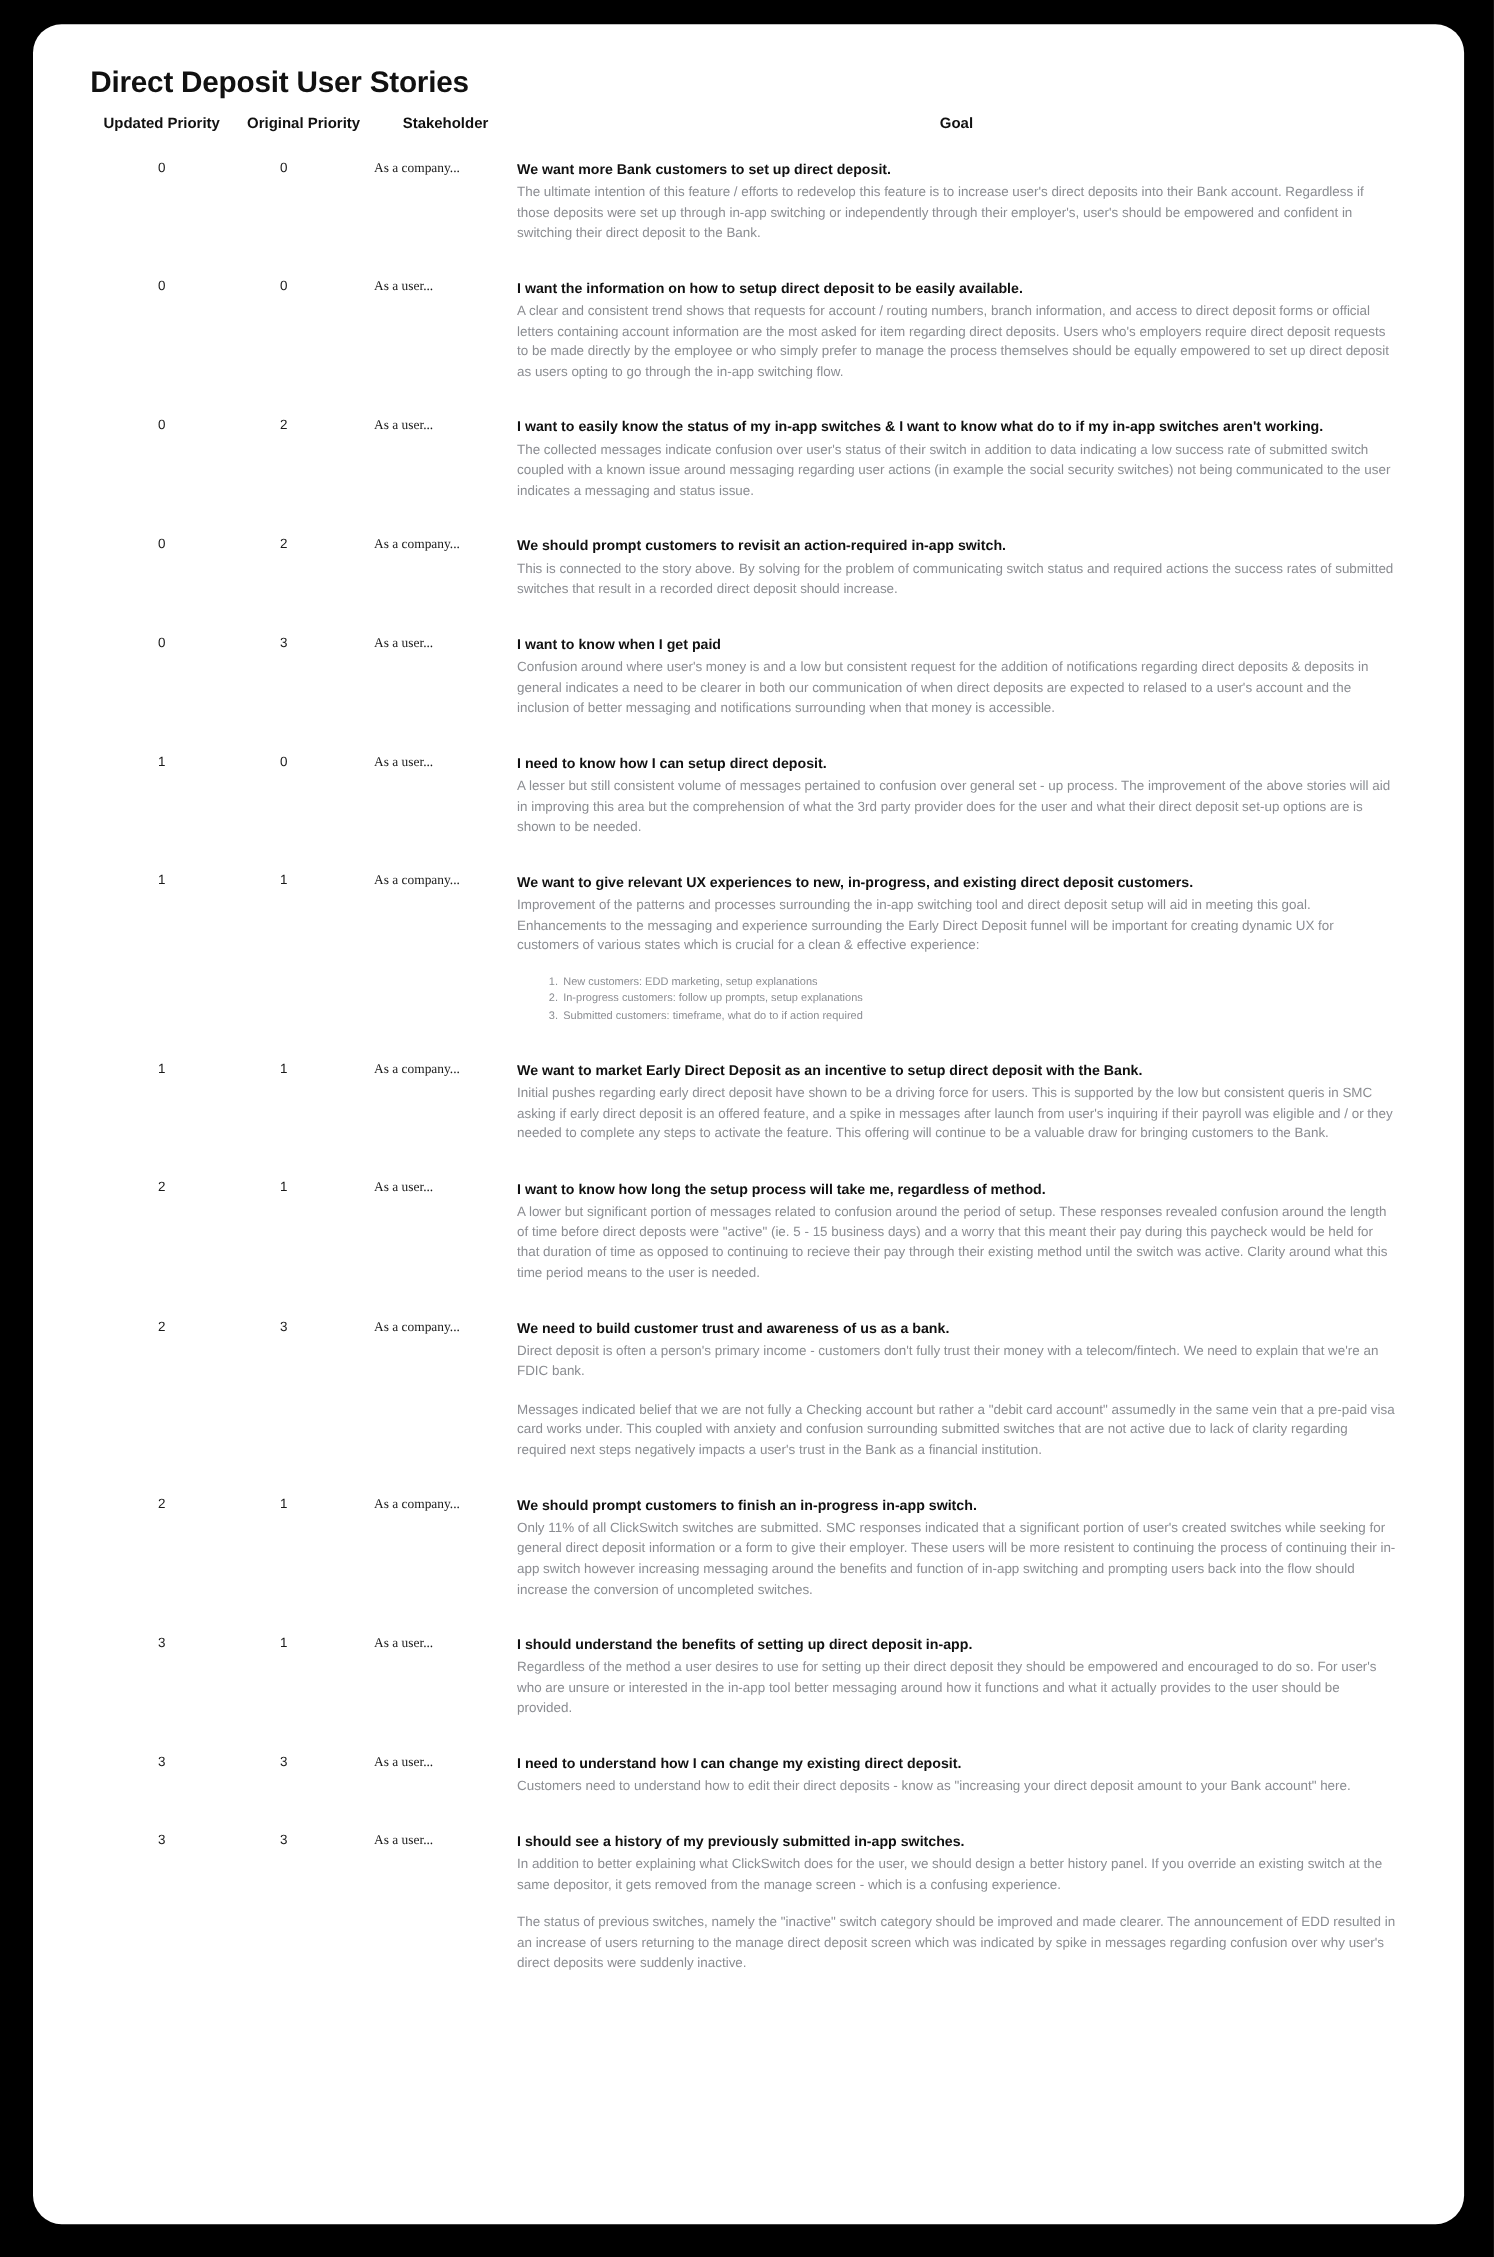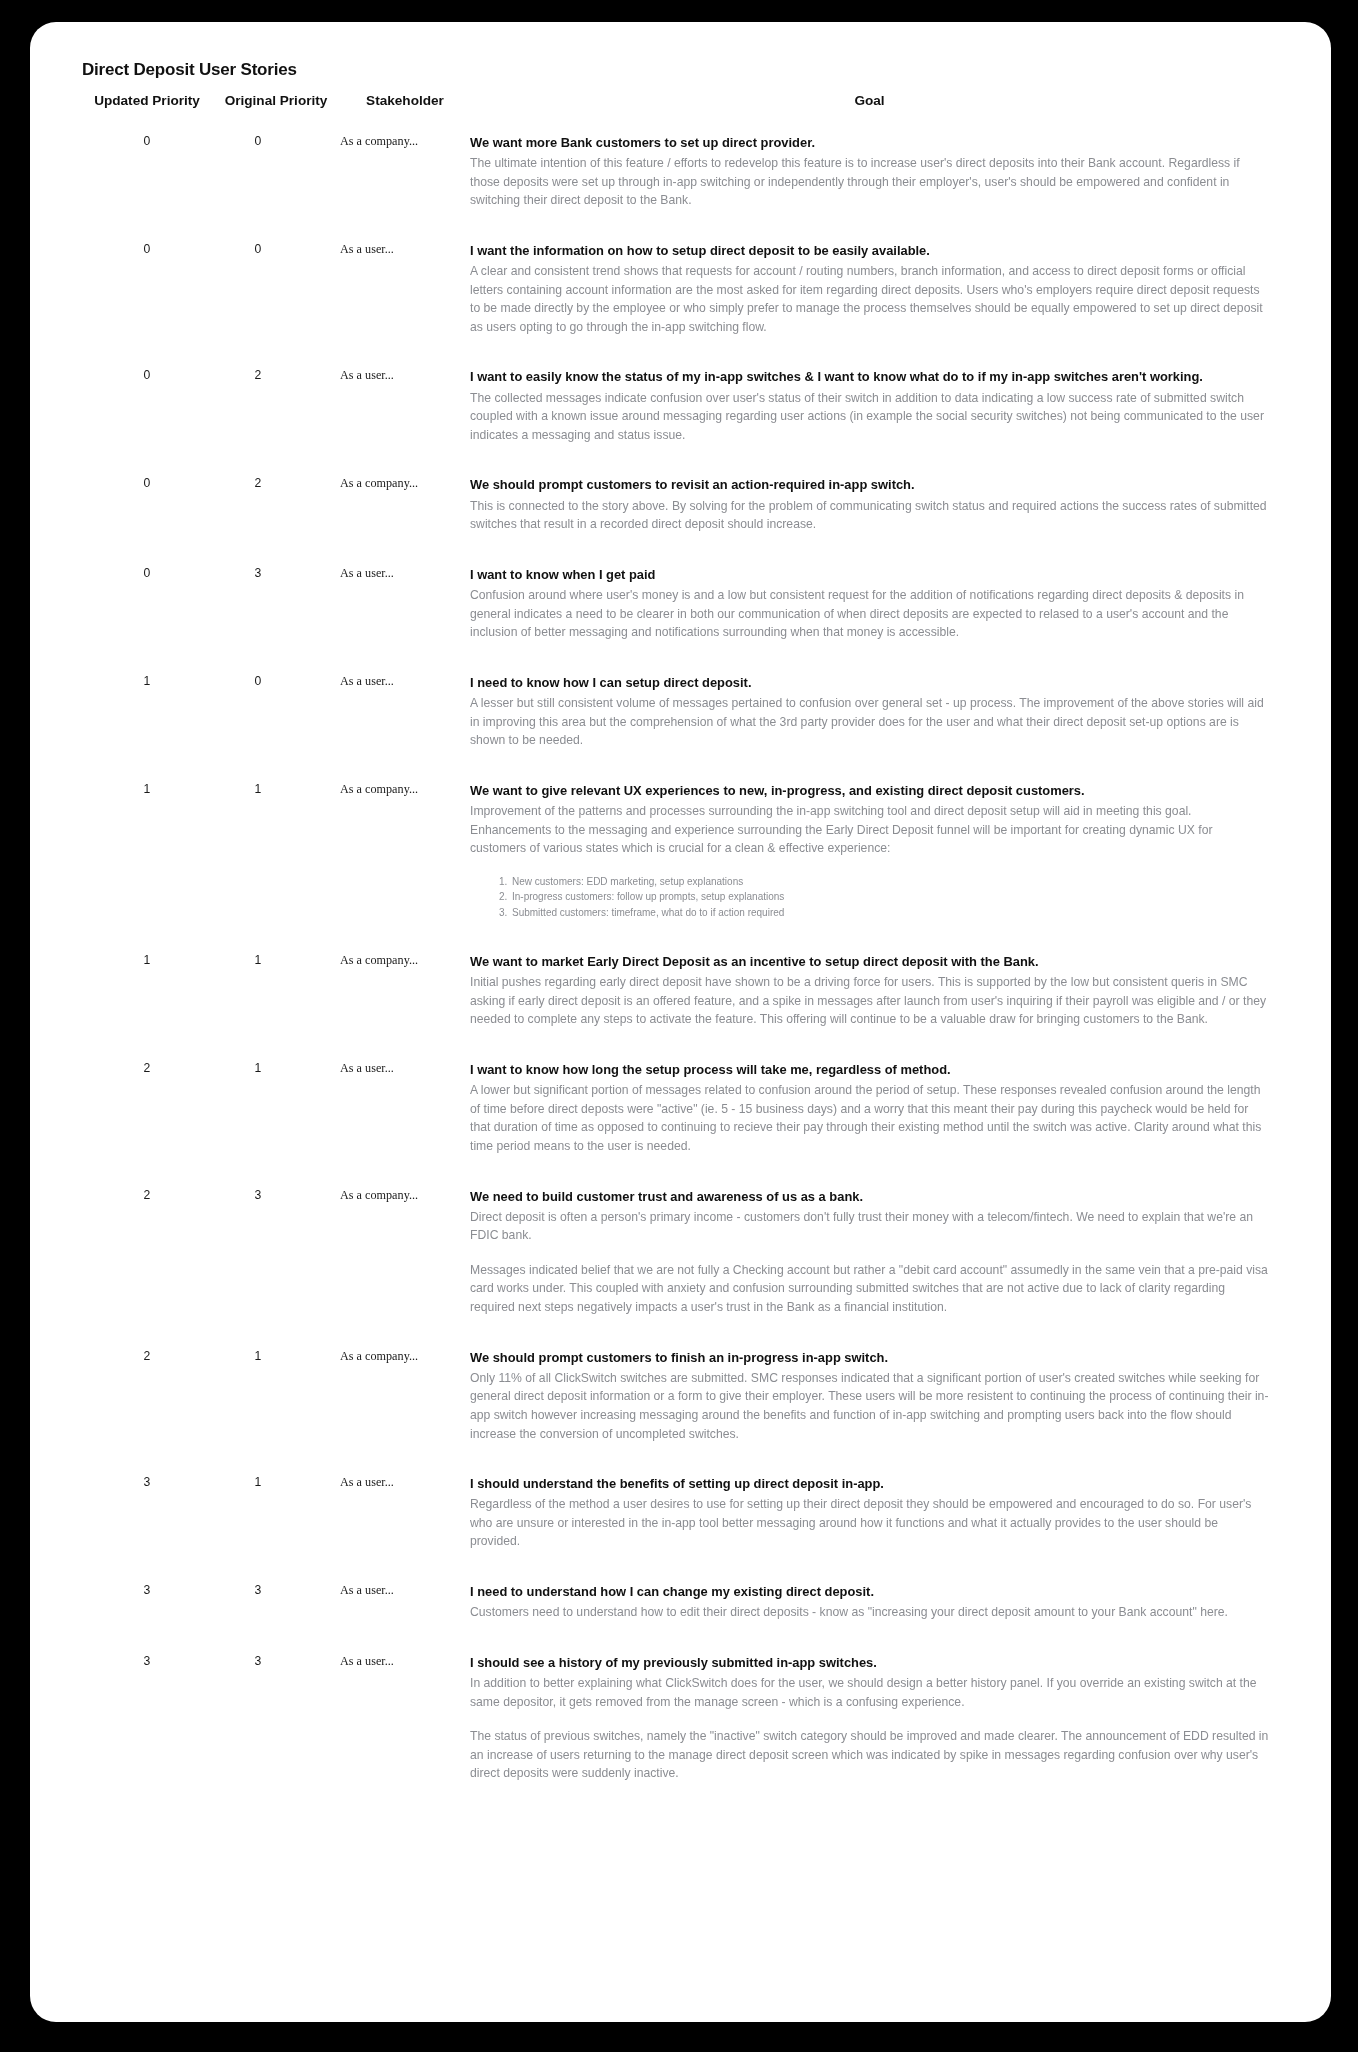--- a/index.html
+++ b/index.html
@@ -22,21 +22,21 @@
   }
   .card {
     background: #ffffff;
     border-radius: 26px;
     width: 100%;
     height: 100%;
     padding: 38px 62px 30px 52px;
     overflow: hidden;
   }
   .page-title {
-    font-size: 17px;
+    font-size: 27px;
     font-weight: bold;
     color: #111111;
     letter-spacing: -0.2px;
     margin: 0 0 13px 0;
   }
   .page-intro {
     font-size: 13.4px;
     line-height: 1.55;
     color: #20201f;
     margin: 0 0 42px 0;
@@ -131,21 +131,21 @@
           <th class="h-sh">Stakeholder</th>
           <th class="h-goal">Goal</th>
         </tr>
       </thead>
       <tbody id="stories-body">
           <tr>
             <td class="c-prio">0</td>
             <td class="c-prio second">0</td>
             <td class="c-stake">As a company...</td>
             <td class="c-goal">
-              <div class="goal-title">We want more Bank customers to set up direct provider.</div>
+              <div class="goal-title">We want more Bank customers to set up direct deposit.</div>
               <p class="goal-body">The ultimate intention of this feature / efforts to redevelop this feature is to increase user's direct deposits into their Bank account. Regardless if those deposits were set up through in-app switching or independently through their employer's, user's should be empowered and confident in switching their direct deposit to the Bank.</p>
             </td>
           </tr>
           <tr>
             <td class="c-prio">0</td>
             <td class="c-prio second">0</td>
             <td class="c-stake">As a user...</td>
             <td class="c-goal">
               <div class="goal-title">I want the information on how to setup direct deposit to be easily available.</div>
               <p class="goal-body">A clear and consistent trend shows that requests for account / routing numbers, branch information, and access to direct deposit forms or official letters containing account information are the most asked for item regarding direct deposits. Users who's employers require direct deposit requests to be made directly by the employee or who simply prefer to manage the process themselves should be equally empowered to set up direct deposit as users opting to go through the in-app switching flow.</p>

